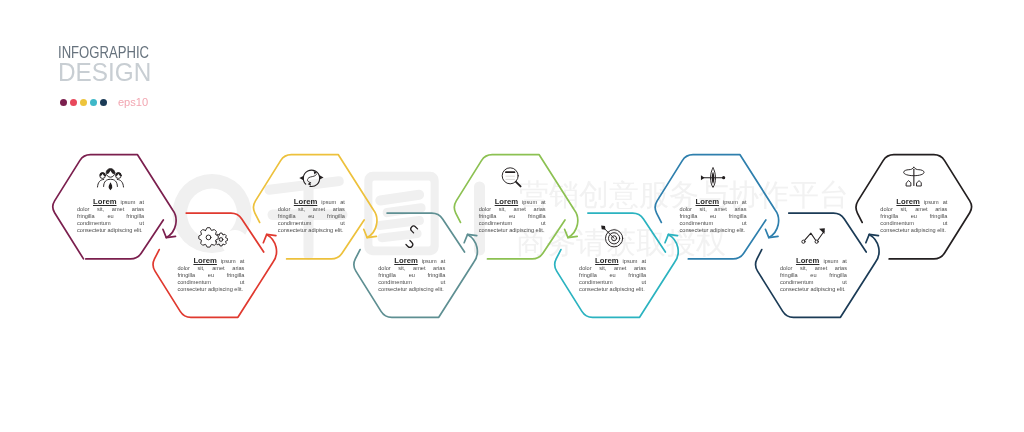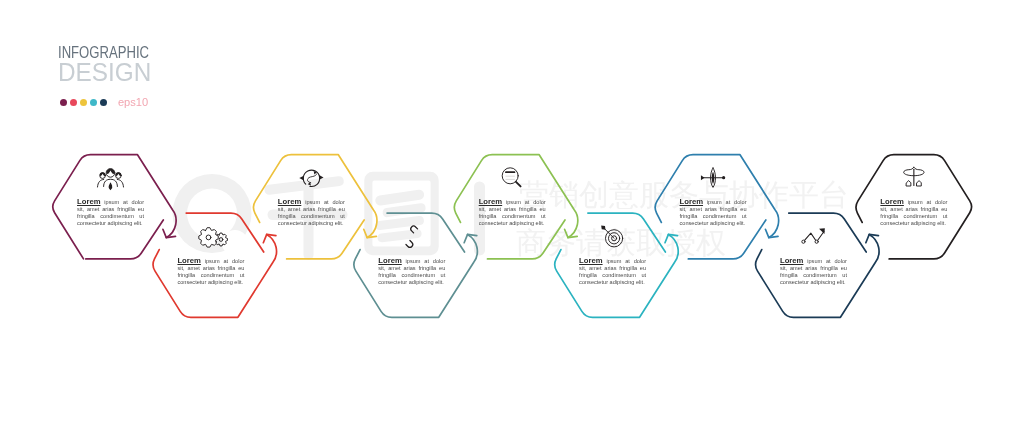--- a/index.html
+++ b/index.html
@@ -14,21 +14,21 @@
   .brow{position:absolute;left:59.5px;top:98px;display:flex;align-items:center;height:9px;}
   .dot{width:7.2px;height:7.2px;border-radius:50%;margin-right:2.9px;display:inline-block;}
   .eps{font-size:11.1px;color:#f2a6b1;margin-left:8px;letter-spacing:0px;line-height:9px;}
   text{font-family:"Liberation Sans",sans-serif;}
   .wm-cn{font-family:"DejaVu Sans",sans-serif;fill:#f2f2f2;font-size:30px;letter-spacing:0px;}
   #textlayer{position:absolute;left:0;top:0;width:1024px;height:432px;}
   .card-text{position:absolute;width:67px;text-align:justify;line-height:7px;
              font-size:5.6px;color:#4b4b4b;}
   .card-title{font-weight:bold;font-size:7.7px;color:#2b2b2b;
               text-decoration:underline;text-decoration-thickness:1px;
-              text-underline-offset:0.6px;}
+              text-underline-offset:0.6px;margin-left:16px;}
   .card-body{font-size:5.6px;color:#4b4b4b;}
   .icon{fill:none;stroke:#231f20;stroke-width:0.95;stroke-linecap:round;stroke-linejoin:round;}
   .icon .solid{fill:#231f20;stroke:none;}
 </style>
 </head>
 <body>
 
 <svg class="layer" id="wm" width="1024" height="432" viewBox="0 0 1024 432">
   <g fill="#f0f0f0" stroke="none">
     <path d="M212 174 a39.5 39.5 0 1 0 0 79 a39.5 39.5 0 1 0 0 -79 z

